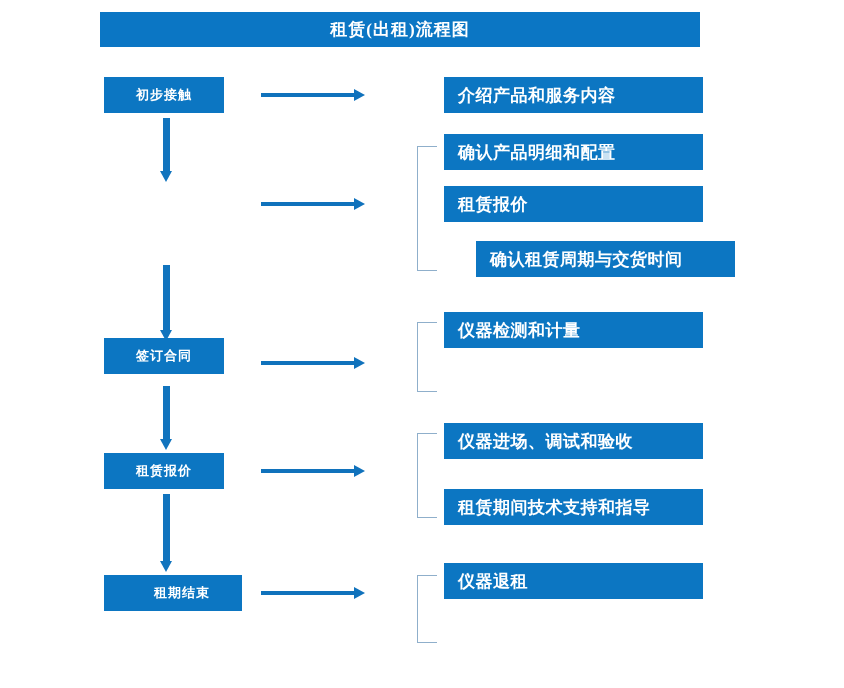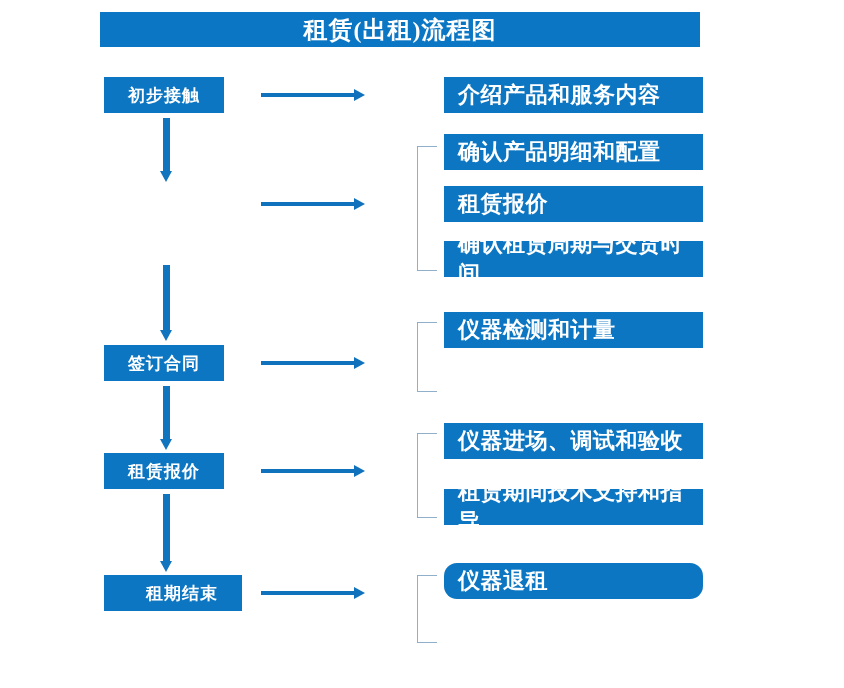--- a/index.html
+++ b/index.html
@@ -23,52 +23,52 @@
     position: absolute;
     left: 100px;
     top: 12px;
     width: 600px;
     height: 35px;
     background: #0B76C4;
     color: #ffffff;
     display: flex;
     align-items: center;
     justify-content: center;
-    font-size: 24px;
+    font-size: 17px;
     font-weight: bold;
     letter-spacing: 1px;
   }
 
   
   .stage-box {
     position: absolute;
     left: 104px;
     width: 120px;
     height: 36px;
     background: #0C76C2;
     color: #ffffff;
     display: flex;
     align-items: center;
     justify-content: center;
-    font-size: 17px;
+    font-size: 13px;
     font-weight: bold;
     letter-spacing: 1px;
   }
 
   
   .detail-box {
     position: absolute;
     left: 444px;
     width: 259px;
     height: 36px;
     background: #0C76C2;
     color: #ffffff;
     display: flex;
     align-items: center;
-    font-size: 22px;
+    font-size: 17px;
     font-weight: bold;
     padding-left: 14px;
     box-sizing: border-box;
     letter-spacing: 0.5px;
   }
 
   
   .v-arrow {
     position: absolute;
     left: 160px;
@@ -151,28 +151,28 @@
 
   <div class="h-arrow" style="top:198px;">
     <div class="shaft"></div>
     <div class="head"></div>
   </div>
 
   <div class="bracket" style="top:146px; height:125px;"></div>
 
   <div class="detail-box" style="top:186px;">租赁报价</div>
   <div class="detail-box" style="top:134px;">确认产品明细和配置</div>
-  <div class="detail-box" style="top:241px;">确认租赁周期与交货时间</div>
+  <div class="detail-box" style="top:241px;margin-left:32px;">确认租赁周期与交货时间</div>
 
   <div class="v-arrow" style="top:265px; height:76px;">
     <div class="shaft" style="height:65px;"></div>
     <div class="head" style="top:65px;"></div>
   </div>
 
-  <div class="stage-box" style="top:345px;">签订合同</div>
+  <div class="stage-box" style="top:338px;">签订合同</div>
 
   <div class="h-arrow" style="top:357px;">
     <div class="shaft"></div>
     <div class="head"></div>
   </div>
 
   <div class="bracket" style="top:322px; height:70px;"></div>
 
   <div class="detail-box" style="top:312px;">仪器检测和计量</div>
 
@@ -200,15 +200,15 @@
 
   <div class="stage-box" style="top:575px;padding-left:18px;">租期结束</div>
 
   <div class="h-arrow" style="top:587px;">
     <div class="shaft"></div>
     <div class="head"></div>
   </div>
 
   <div class="bracket" style="top:575px; height:68px;"></div>
 
-  <div class="detail-box" style="top:563px;border-radius:13px;">仪器退租</div>
+  <div class="detail-box" style="top:563px;">仪器退租</div>
 
 </div>
 
 </body></html>

